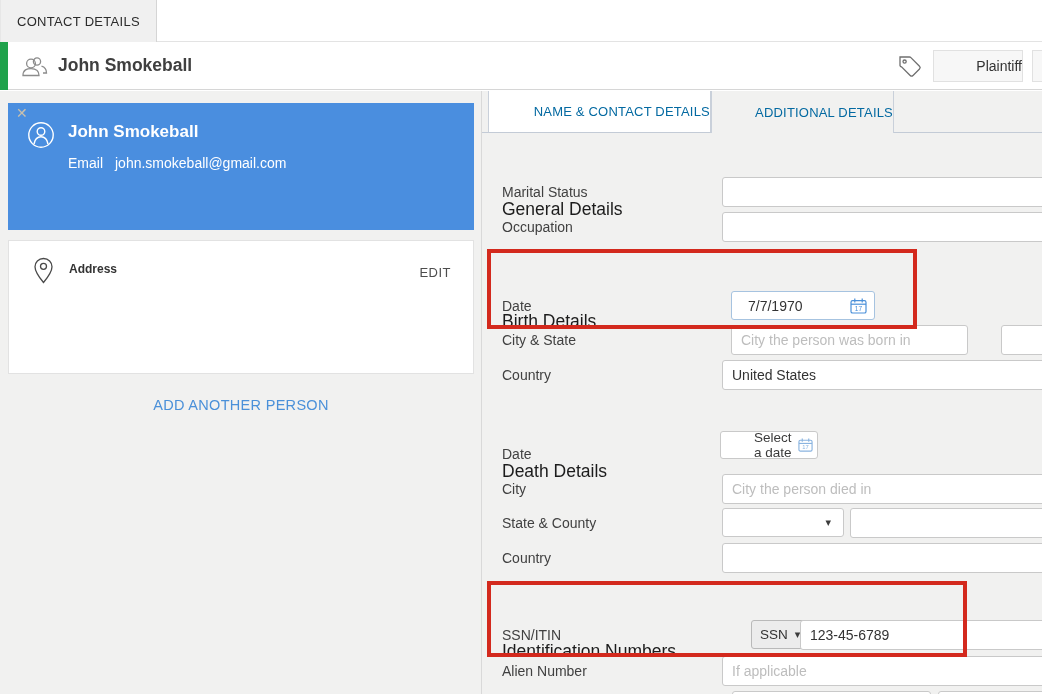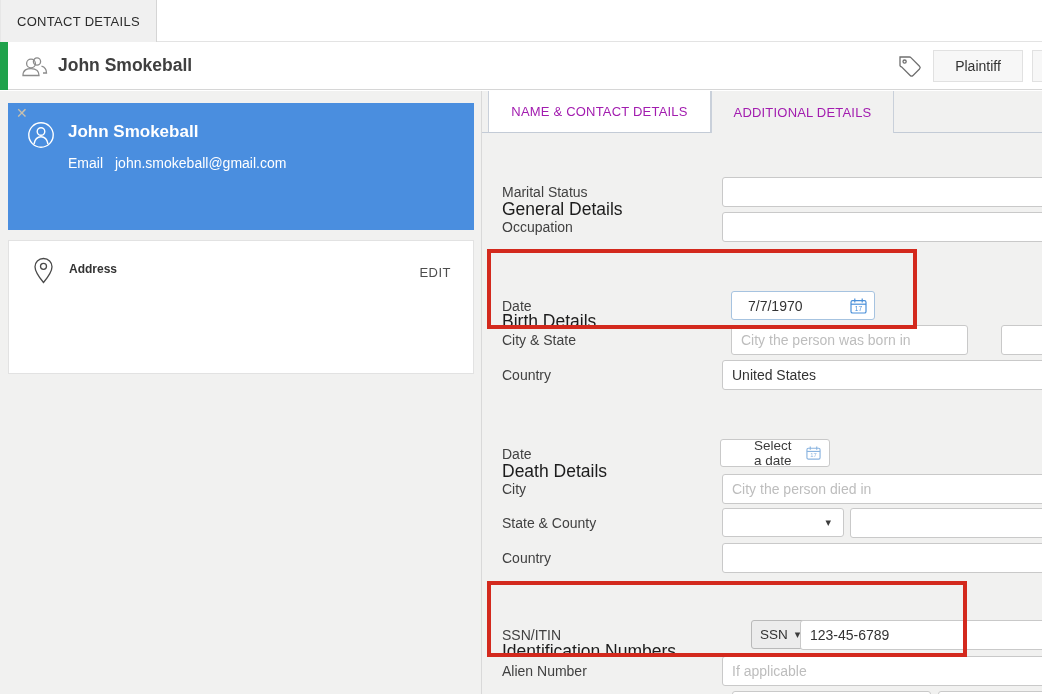--- a/index.html
+++ b/index.html
@@ -16,21 +16,21 @@
     font-size:13px; color:#2b2b2b; letter-spacing:0.3px; }
 
   
   .header { position:absolute; top:42px; left:0; width:100%; height:48px; background:#fff;
     border-bottom:1px solid #d6d6d6; }
   .green-bar { position:absolute; left:0; top:0; width:8px; height:48px; }
   .header-people-icon { position:absolute; left:21px; top:13px; }
   .header-title { position:absolute; left:58px; top:13px; font-size:17.5px; font-weight:600; color:#3f3f3f; }
   .tag-icon { position:absolute; left:895px; top:11px; }
   .role-button { position:absolute; left:933px; top:8px; width:90px; height:32px; background:#f7f7f7;
-    border:1px solid #e1e1e1; display:flex; align-items:center; justify-content:center;
+    border:1px solid #e1e1e1; display:flex; align-items:center; justify-content:flex-end;
     font-size:14px; color:#333; }
   .partial-button { position:absolute; left:1032px; top:8px; width:14px; height:32px; background:#f7f7f7;
     border:1px solid #e1e1e1; }
 
   
   .content { position:absolute; top:91px; left:0; width:1042px; height:603px; background:#f1f1f0; }
   .left-panel { position:absolute; left:0; top:0; width:482px; height:603px;
     border-right:1px solid #d9d9d9; background:#f1f1f0; }
   .right-panel { position:absolute; left:482px; top:0; width:560px; height:603px;
     background:#f1f1f0; overflow:hidden; }
@@ -50,22 +50,22 @@
   .pin-icon { position:absolute; left:24px; top:16px; }
   .address-title { position:absolute; left:60px; top:21px; font-size:12px; font-weight:bold; color:#333; }
   .address-edit { position:absolute; right:22px; top:24px; font-size:13px; color:#4d4d4d;
     letter-spacing:0.5px; cursor:pointer; }
 
   .add-person-link { position:absolute; left:0; top:306px; width:482px; text-align:center;
     font-size:14.5px; color:#4a90d9; letter-spacing:0.3px; cursor:pointer; }
 
   
   .rtabs-underline { position:absolute; top:41px; left:0; right:0; height:0; border-top:1px solid #c3cbd6; }
-  .rtab { position:absolute; top:0; height:41px; display:flex; align-items:center; justify-content:center;
-    font-size:13px; color:#a21caf; letter-spacing:0.2px; cursor:pointer; }
+  .rtab { position:absolute; top:0; height:41px; display:flex; align-items:center; justify-content:flex-end;
+    font-size:13px; color:#0369a1; letter-spacing:0.2px; cursor:pointer; }
   .rtab-inactive { left:6px; width:223px; background:#fff; border-left:1px solid #c9d0da;
     border-right:1px solid #c9d0da; border-bottom:1px solid #c3cbd6; height:42px; z-index:2; }
   .rtab-active { left:229px; width:183px; background:#f1f1f0; border-left:1px solid #c9d0da;
     border-right:1px solid #c9d0da; height:42px; z-index:2; }
 
   
   .form { position:absolute; inset:0; }
   .sec-heading { position:absolute; left:20px; font-size:17.5px; font-weight:400; color:#1c1c1c;margin-top:48px; }
   .flabel { position:absolute; left:20px; font-size:14px; color:#414141; line-height:30px; }
   .finput { position:absolute; height:30px; background:#fff; border:1px solid #c9c9c9; border-radius:3px;
@@ -147,20 +147,21 @@
         <span class="pin-icon">
           <svg width="21" height="28" viewBox="0 0 21 28" fill="none" stroke="#4a4a4a" stroke-width="1.3">
             <path d="M10.5 1.5 C5.5 1.5 2 5.3 2 9.7 C2 15.2 10.5 25.5 10.5 25.5 C10.5 25.5 19 15.2 19 9.7 C19 5.3 15.5 1.5 10.5 1.5 Z"></path>
             <circle cx="10.5" cy="9.3" r="3"></circle>
           </svg>
         </span>
         <span class="address-title">Address</span>
         <span class="address-edit">EDIT</span>
       </div>
 
+      <div class="add-person-link">ADD ANOTHER PERSON</div>
     </div>
 
     <div class="right-panel">
 
       <div class="rtabs-underline"></div>
       <div class="rtab rtab-inactive">
         <span>NAME &amp; CONTACT DETAILS</span>
       </div>
       <div class="rtab rtab-active">
         <span>ADDITIONAL DETAILS</span>
@@ -195,21 +196,21 @@
         <div class="flabel" style="top:234px">City &amp; State</div>
         <input class="finput" style="top: 234px; left: 249px; width: 237px;" placeholder="City the person was born in">
         <input class="finput" style="top: 234px; left: 519px; width: 133px;">
 
         <div class="flabel" style="top:269px">Country</div>
         <input class="finput" style="top: 269px; left: 240px; width: 412px;" value="United States">
 
         <div class="sec-heading" style="top:322px">Death Details</div>
 
         <div class="flabel" style="top:348px">Date</div>
-        <div class="selectdate" style="top:348px; left:238px; width:110px;padding-left:33px;">
+        <div class="selectdate" style="top:340px; left:238px; width:98px;padding-left:33px;">
           <span>Select a date</span>
           <span>
             <svg width="15" height="14" viewBox="0 0 17 16" fill="none" stroke="#8ab4e0" stroke-width="1.3">
               <rect x="1" y="2.6" width="15" height="12.4" rx="1.6"></rect>
               <line x1="4.8" y1="0.6" x2="4.8" y2="4.4"></line>
               <line x1="12.2" y1="0.6" x2="12.2" y2="4.4"></line>
               <line x1="1" y1="6.2" x2="16" y2="6.2"></line>
               <text x="8.5" y="13" text-anchor="middle" font-size="6.6" stroke="none" fill="#8ab4e0">17</text>
             </svg>
           </span>

